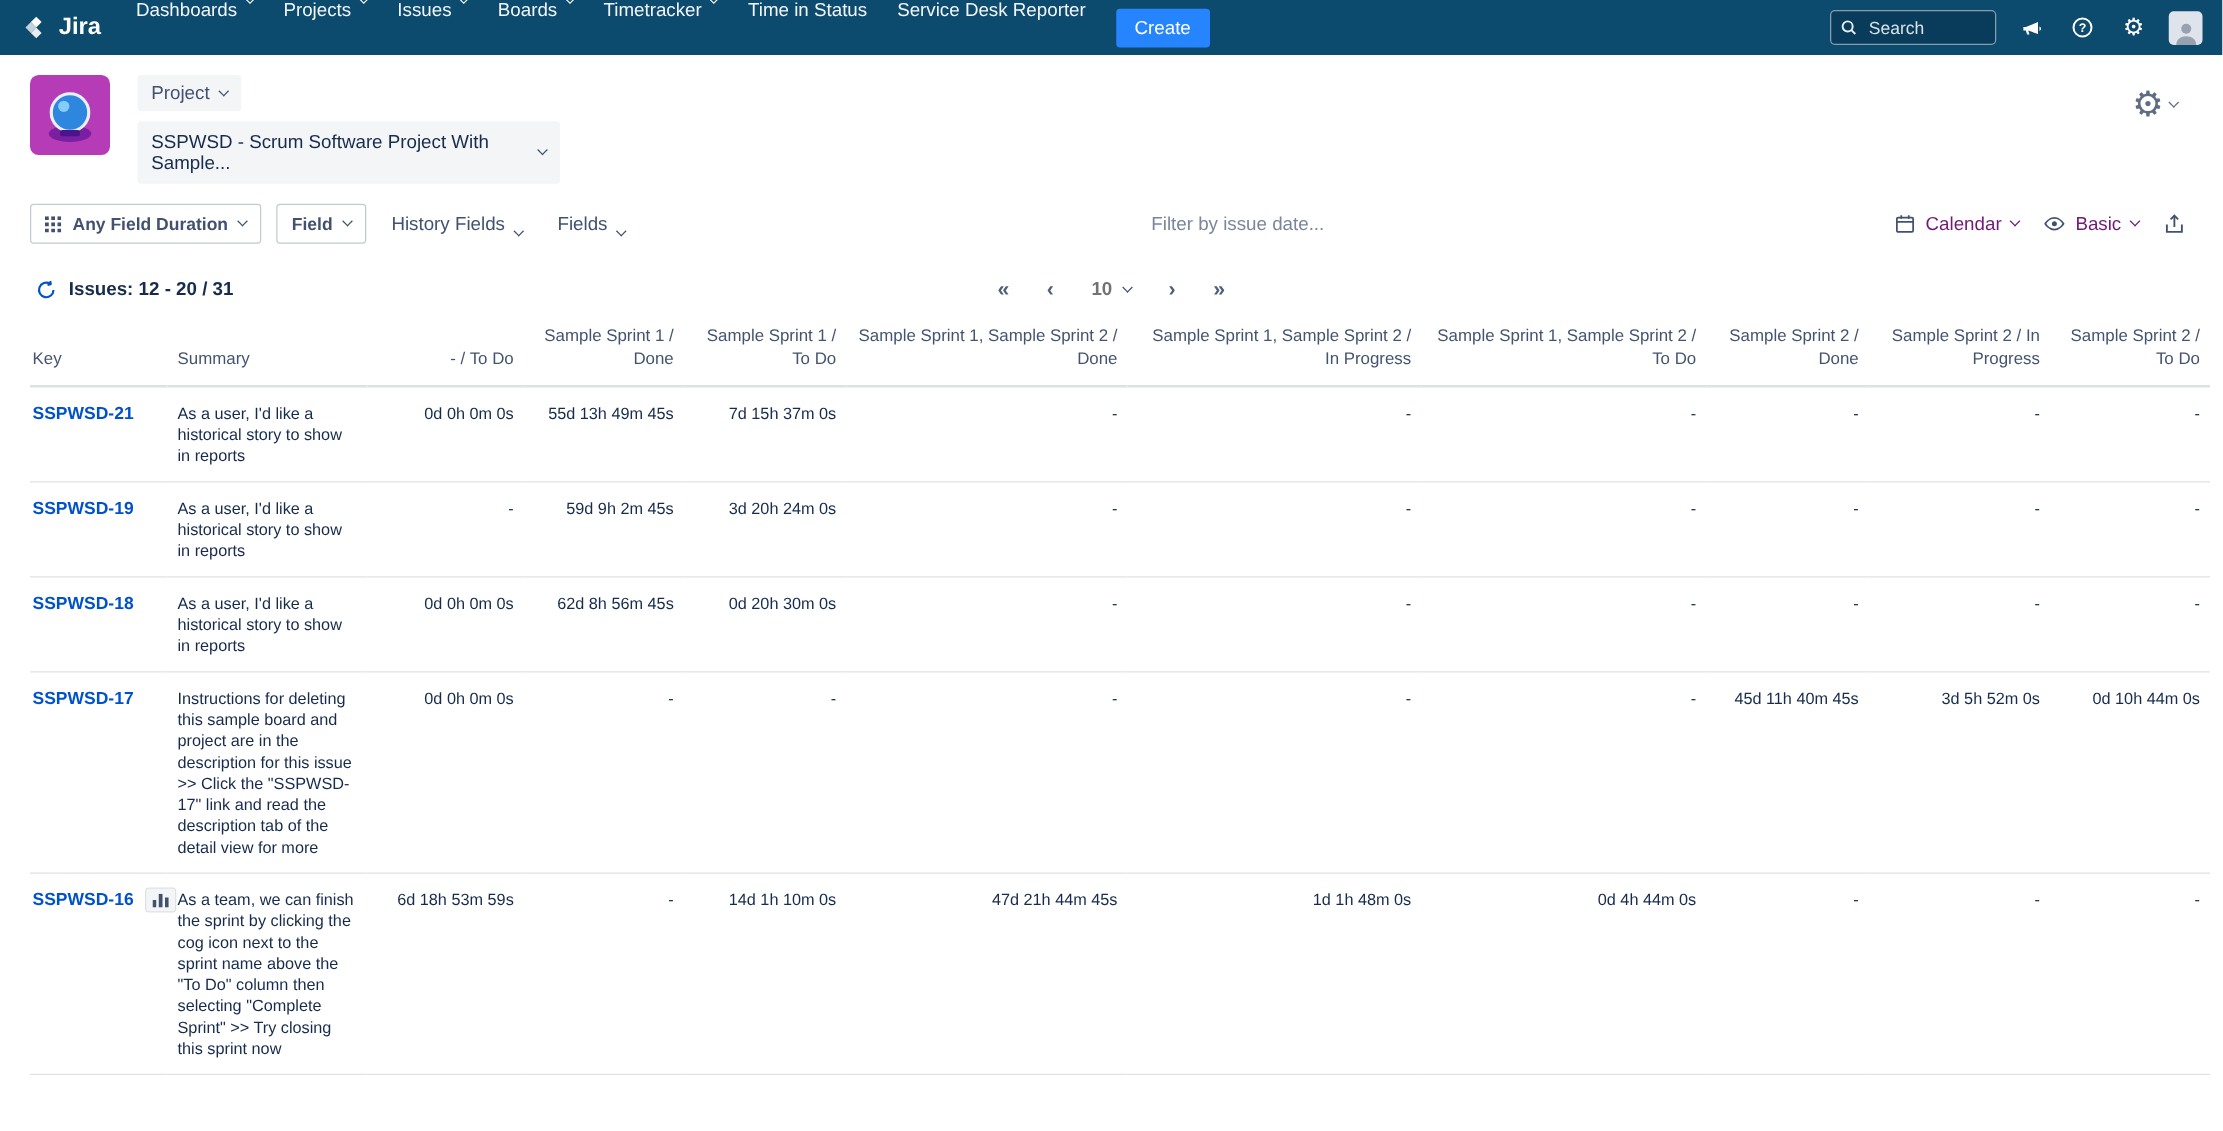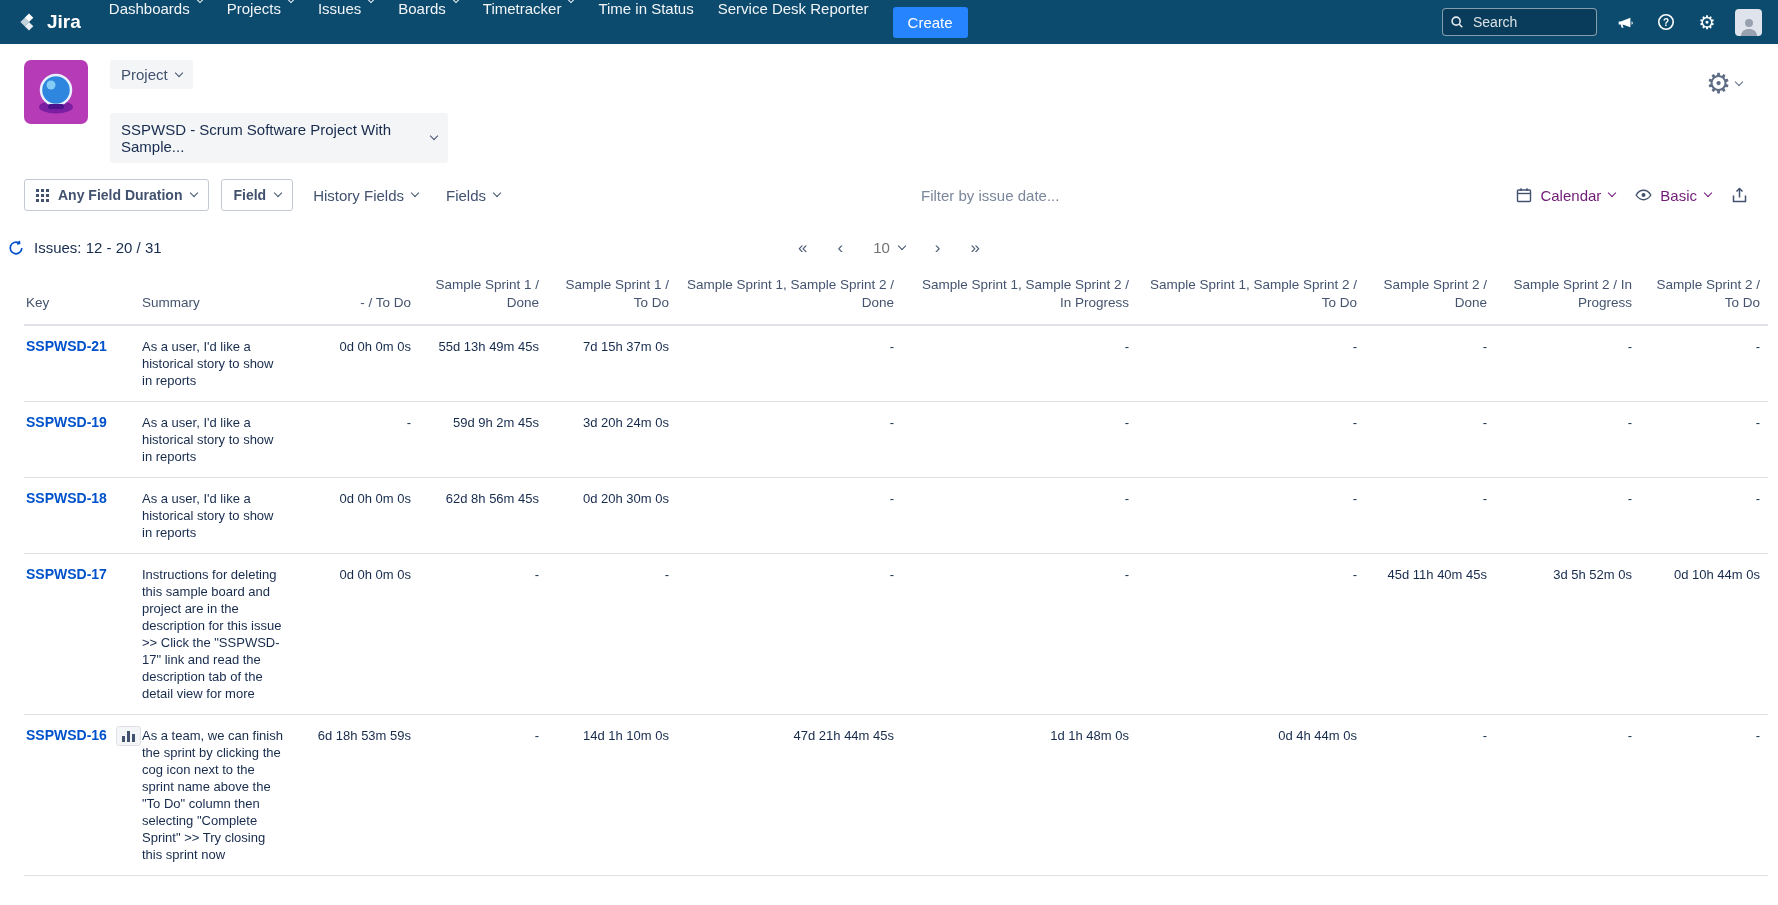--- a/index.html
+++ b/index.html
@@ -9,49 +9,49 @@
   
   .topnav { height:44px; background:#0c4a6e; display:flex; align-items:center; padding:0 16px 0 12px; }
   .brand { display:flex; align-items:center; gap:7px; color:#fff; font-size:19px; font-weight:600; padding:0 16px 0 6px; cursor:pointer; }
   .nav-items { display:flex; align-items:center; height:100%; }
   .nav-item { display:flex; align-items:flex-start; gap:7px; color:rgba(255,255,255,0.95); font-size:15px; padding:0 12px; height:100%; cursor:pointer; white-space:nowrap; }
   .chevron { display:inline-block; width:6px; height:6px; border-right:1.7px solid currentColor; border-bottom:1.7px solid currentColor; transform:rotate(45deg); flex:none; margin-top:-4px; }
   .create-btn { background:#2684FF; color:#fff; border:none; border-radius:3px; font-family:inherit; font-size:15px; font-weight:500; padding:7px 15px; margin-left:12px; cursor:pointer; white-space:nowrap; }
   .topnav-right { margin-left:auto; display:flex; align-items:center; gap:15px; }
   .nav-search { position:relative; display:flex; align-items:center; }
   .nav-search svg { position:absolute; left:8px; pointer-events:none; }
-  .nav-search input { width:155px; height:28px; background:rgba(0,0,0,0.18); border:1px solid rgba(255,255,255,0.5); border-radius:4px; color:#fff; font-family:inherit; font-size:14px; padding:0 8px 0 30px; outline:none; }
+  .nav-search input { width:133px; height:28px; background:rgba(0,0,0,0.18); border:1px solid rgba(255,255,255,0.5); border-radius:4px; color:#fff; font-family:inherit; font-size:14px; padding:0 8px 0 30px; outline:none; }
   .nav-search input::placeholder { color:rgba(255,255,255,0.85); }
   .icon-btn { display:flex; align-items:center; justify-content:center; width:26px; height:26px; cursor:pointer; color:#fff; }
   .gear-glyph { font-size:19px; line-height:1; color:#fff; }
   .avatar { width:27px; height:27px; border-radius:4px; background:#DFE4EC; display:flex; align-items:flex-end; justify-content:center; overflow:hidden; cursor:pointer; }
 
   
   .project-header { position:relative; padding:16px 13px 6px 24px; display:flex; align-items:flex-start; }
   .project-avatar { width:64px; height:64px; flex:none; cursor:pointer; }
   .project-meta { margin-left:22px; display:flex; flex-direction:column; align-items:flex-start; }
   .scope-btn { display:inline-flex; align-items:center; gap:8px; background:#F4F5F7; border:none; border-radius:3px; padding:6px 11px; font-family:inherit; font-size:15px; color:#42526E; cursor:pointer; }
-  .project-select { margin-top:24px; display:flex; justify-content:space-between; align-items:center; gap:14px; width:338px; background:#F4F5F7; border-radius:3px; padding:8px 11px; font-size:15px; color:#172B4D; cursor:pointer; }
+  .project-select { margin-top:8px; display:flex; justify-content:space-between; align-items:center; gap:14px; width:338px; background:#F4F5F7; border-radius:3px; padding:8px 11px; font-size:15px; color:#172B4D; cursor:pointer; }
   .project-select .chevron { color:#42526E; }
   .header-gear { position:absolute; right:36px; top:26px; display:flex; align-items:center; gap:5px; color:#5E6C84; cursor:pointer; }
   .header-gear .big-gear { font-size:28px; line-height:1; }
 
   
   .toolbar { display:flex; align-items:center; padding:10px 30px 14px 24px; gap:12px; }
   .btn-outline { display:inline-flex; align-items:center; gap:9px; background:#fff; border:1px solid #C4CAD3; border-radius:3px; padding:7px 11px; font-family:inherit; font-size:14px; font-weight:700; color:#42526E; cursor:pointer; white-space:nowrap; }
-  .btn-text { display:inline-flex; align-items:center; gap:8px; background:none; border:none; font-family:inherit; font-size:15px; color:#42526E; padding:7px 8px; cursor:pointer; white-space:nowrap; }
+  .btn-text { display:inline-flex; align-items:flex-end; gap:8px; background:none; border:none; font-family:inherit; font-size:15px; color:#42526E; padding:7px 8px; cursor:pointer; white-space:nowrap; }
   .filter-center { flex:1; display:flex; justify-content:center; }
   .filter-date { border:none; outline:none; background:transparent; font-family:inherit; font-size:15px; color:#172B4D; text-align:center; width:280px; }
   .filter-date::placeholder { color:#7A869A; }
   .toolbar-right { display:flex; align-items:center; gap:20px; color:#701a75;margin-left:44px; }
   .icon-label-btn { display:flex; align-items:center; gap:8px; font-size:15px; cursor:pointer; white-space:nowrap; }
   .export-btn { display:flex; align-items:center; cursor:pointer; }
 
   
-  .issues-row { position:relative; display:flex; align-items:center; padding:14px 30px 10px 8px; }
+  .issues-row { position:relative; display:flex; align-items:center; padding:14px 30px 10px 29px;font-weight:bold; }
   .issues-left { display:flex; align-items:center; gap:10px; font-size:15px; color:#172B4D; }
   .refresh-btn { display:flex; cursor:pointer; }
   .pagination { position:absolute; left:50%; transform:translateX(-50%); display:flex; align-items:center; gap:30px; color:#505F79; }
   .page-nav { font-size:17px; line-height:1; cursor:pointer; user-select:none; }
   .page-size { display:flex; align-items:center; gap:9px; font-size:15px; color:#737373; cursor:pointer; }
   .page-size .chevron { color:#42526E; }
 
   
   .table-wrap { padding:4px 30px 0 24px; }
   table { border-collapse:collapse; table-layout:fixed; width:1724px; }

